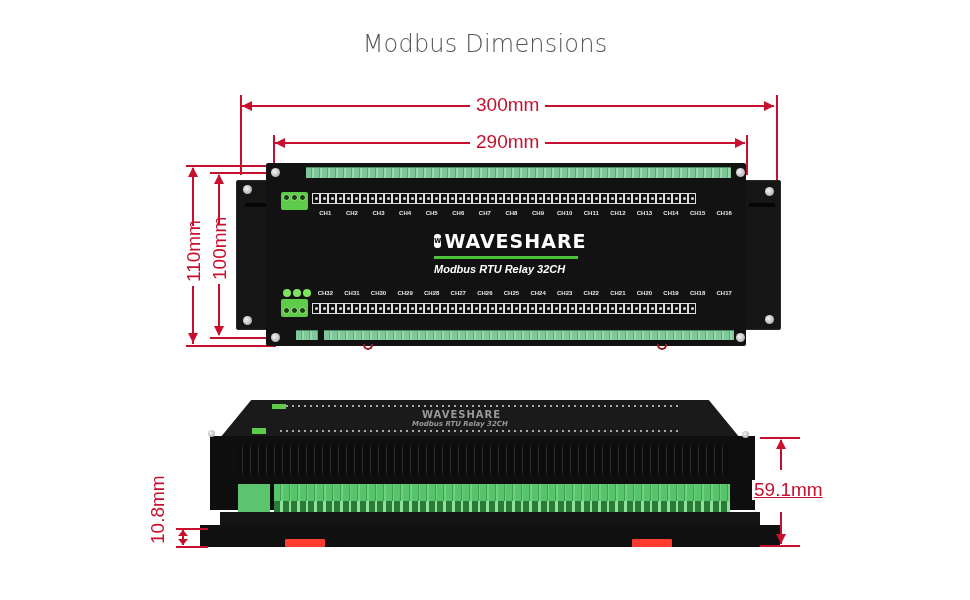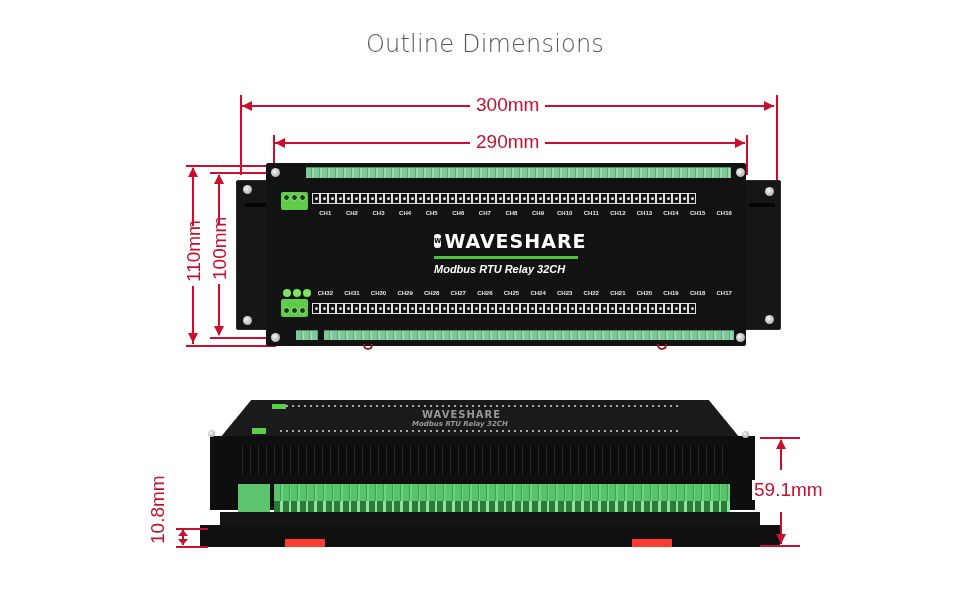--- a/index.html
+++ b/index.html
@@ -34,21 +34,21 @@
 
   
   .vents { background: repeating-linear-gradient(90deg, #0c0c0c 0 4px, #2a2a2a 4px 5px, #0c0c0c 5px 8px); }
   .front-term { background: repeating-linear-gradient(90deg, #57c46c 0 6px, #3f9f52 6px 7px, #6bd27d 7px 8.6px); }
   .front-slots { background: repeating-linear-gradient(90deg, #2a7a38 0 6px, #8ee29a 6px 8.6px); }
   .din-clip { background: #ff3b30; border-radius: 1px; }
 </style>
 </head>
 <body>
 
-<div class="abs title">Outline Dimensions</div>
+<div class="abs title">Modbus Dimensions</div>
 
 <div class="abs vline" style="left:240px; top:95px; height:80px;"></div>
 <div class="abs vline" style="left:776px; top:95px; height:95px;"></div>
 <div class="abs hline" style="left:242px; top:105px; width:532px;"></div>
 <div class="abs arrow-l" style="left:242px; top:101px;"></div>
 <div class="abs arrow-r" style="left:764px; top:101px;"></div>
 <div class="abs dimtext" style="left:470px; top:95px;">300mm</div>
 
 <div class="abs vline" style="left:273px; top:135px; height:40px;"></div>
 <div class="abs vline" style="left:746px; top:135px; height:40px;"></div>
@@ -295,20 +295,20 @@
   <div class="abs din-clip" style="left:85px; top:139px; width:40px; height:8px;"></div>
   <div class="abs din-clip" style="left:432px; top:139px; width:40px; height:8px;"></div>
 </div>
 
 <div class="abs hline" style="left:760px; top:437px; width:40px;"></div>
 <div class="abs hline" style="left:760px; top:545px; width:40px;"></div>
 <div class="abs vline" style="left:780px; top:440px; height:30px;"></div>
 <div class="abs vline" style="left:780px; top:512px; height:32px;"></div>
 <div class="abs arrow-u" style="left:776px; top:439px;"></div>
 <div class="abs arrow-d" style="left:776px; top:534px;"></div>
-<div class="abs dimtext" style="left:752px; top:480px; padding:0 2px;">59.1mm</div>
+<div class="abs dimtext" style="left:752px; top:480px; padding:0 2px;text-decoration:underline;">59.1mm</div>
 
 <div class="abs hline" style="left:176px; top:528px; width:32px;"></div>
 <div class="abs hline" style="left:176px; top:546px; width:32px;"></div>
 <div class="abs vline" style="left:182px; top:530px; height:15px;"></div>
 <div class="abs arrow-u" style="left:178px; top:530px; border-bottom-width:6px;"></div>
 <div class="abs arrow-d" style="left:178px; top:539px; border-top-width:6px;"></div>
 <div class="abs vtext" style="left:126px; top:505px; width:64px; text-align:center;">10.8mm</div>
 
 </body></html>

